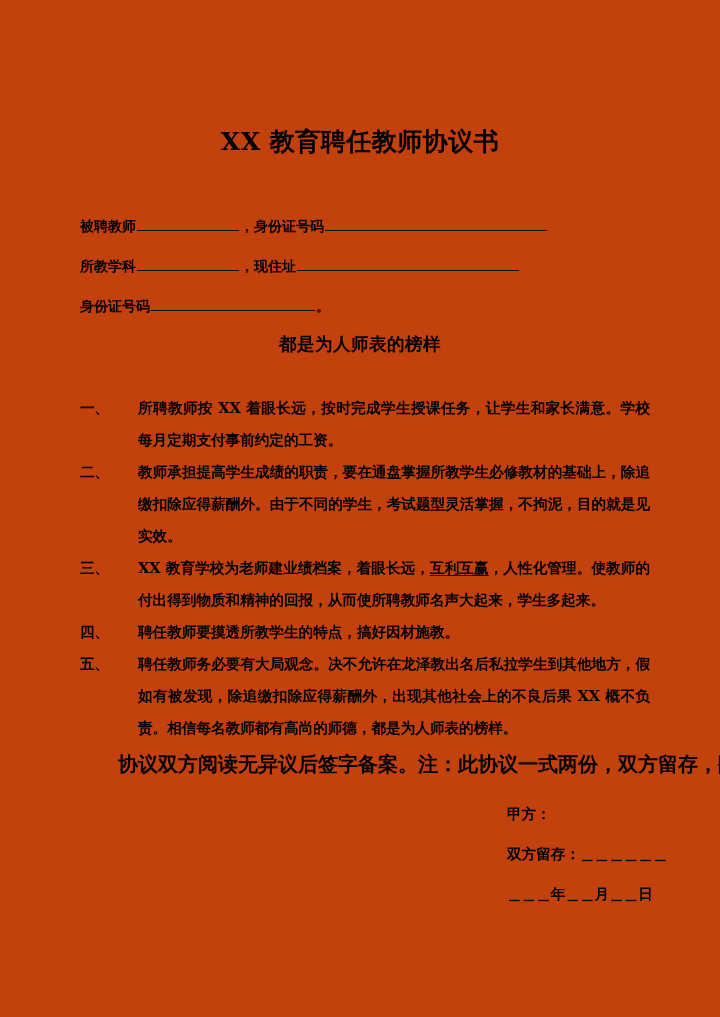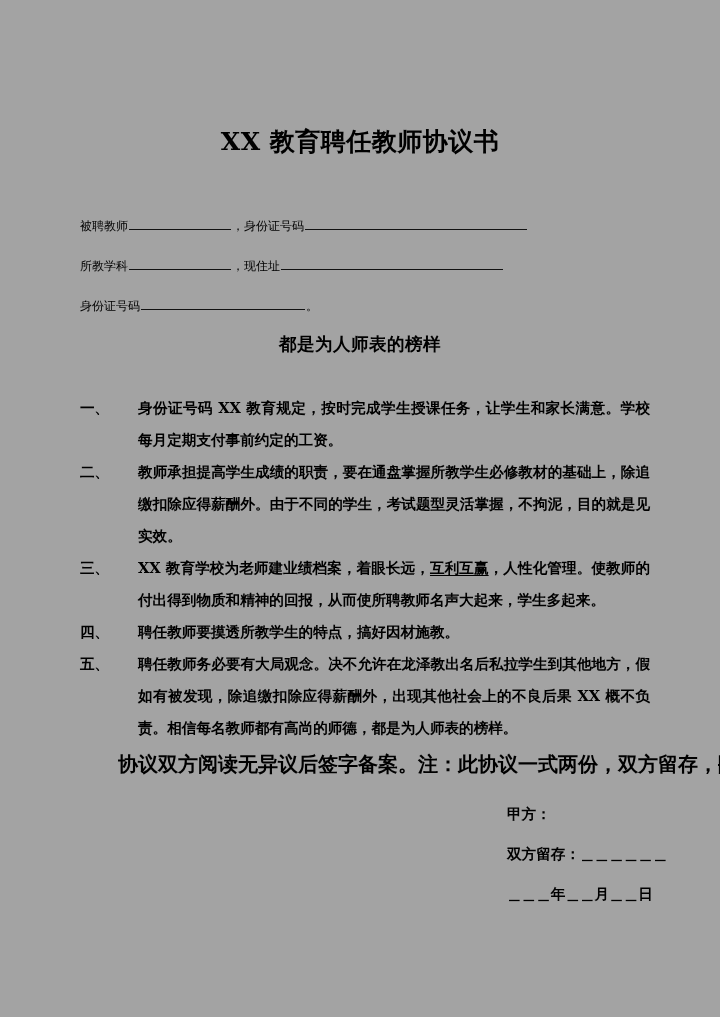--- a/index.html
+++ b/index.html
@@ -14,21 +14,21 @@
     font-family: "DejaVu Serif", "Liberation Serif", serif;
     color: #000000;
     overflow: hidden;
   }
   .page {
     position: absolute;
     left: 0;
     top: 0;
     width: 720px;
     height: 1017px;
-    background: #a3a3a3;
+    background: #c2410c;
   }
 
   
   .doc-title {
     position: absolute;
     left: 0;
     top: 126px;
     width: 720px;
     text-align: center;
     font-size: 25px;
@@ -37,22 +37,22 @@
     line-height: 1.25;
     white-space: pre;
   }
 
   
   .form-block {
     position: absolute;
     left: 80px;
     top: 206px;
     width: 520px;
-    font-size: 12px;
-    font-weight: normal;
+    font-size: 14px;
+    font-weight: bold;
     line-height: 40px;
   }
   .form-row {
     white-space: nowrap;
     height: 40px;
   }
   .fill {
     display: inline-block;
     border-bottom: 1.4px solid #111;
     vertical-align: baseline;
@@ -158,21 +158,21 @@
     </div>
 
   </div>
 
   <div class="section-heading">都是为人师表的榜样</div>
 
   <div class="clauses">
 
     <div class="clause">
       <span class="clause-num">一、</span>
-      <span class="clause-text">身份证号码 XX 教育规定，按时完成学生授课任务，让学生和家长满意。学校每月定期支付事前约定的工资。</span>
+      <span class="clause-text">所聘教师按 XX 着眼长远，按时完成学生授课任务，让学生和家长满意。学校每月定期支付事前约定的工资。</span>
     </div>
 
     <div class="clause">
       <span class="clause-num">二、</span>
       <span class="clause-text">教师承担提高学生成绩的职责，要在通盘掌握所教学生必修教材的基础上，除追缴扣除应得薪酬外。由于不同的学生，考试题型灵活掌握，不拘泥，目的就是见实效。</span>
     </div>
 
     <div class="clause">
       <span class="clause-num">三、</span>
       <span class="clause-text"><span>XX 教育学校为老师建业绩档案，着眼长远，</span><span class="u-line">互利互赢</span><span>，人性化管理。使教师的付出得到物质和精神的回报，从而使所聘教师名声大起来，学生多起来。</span></span>

